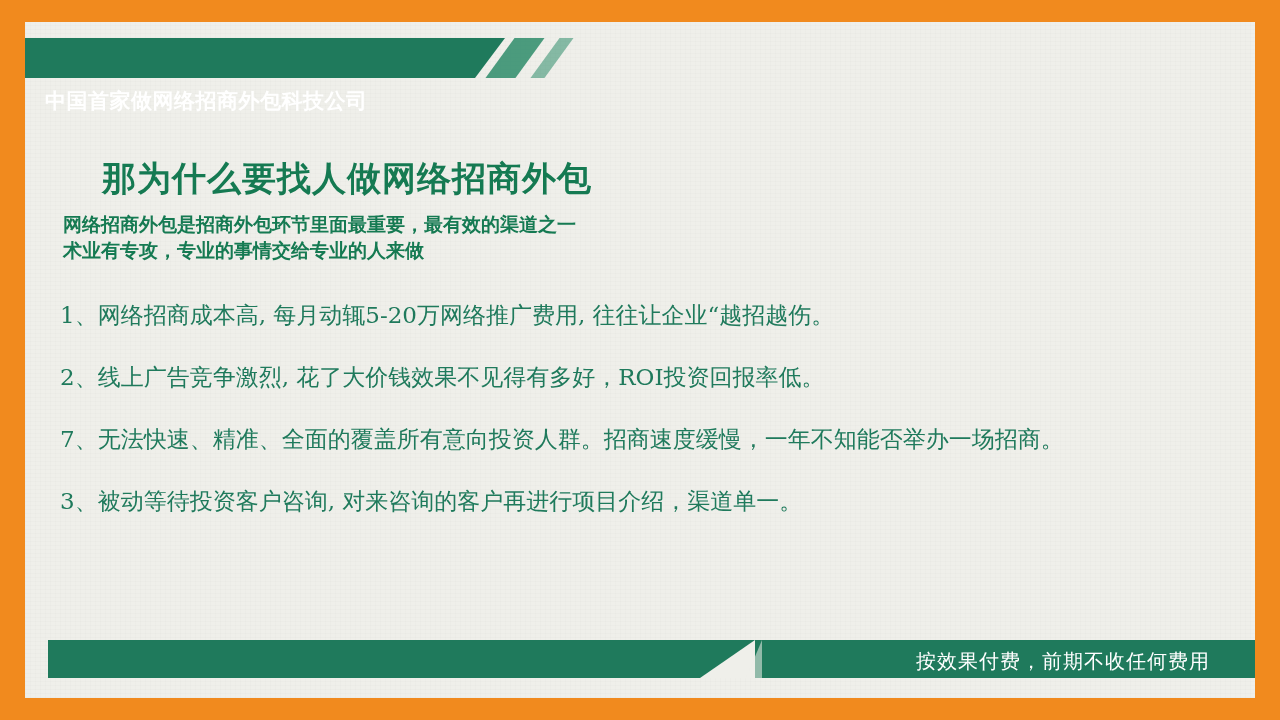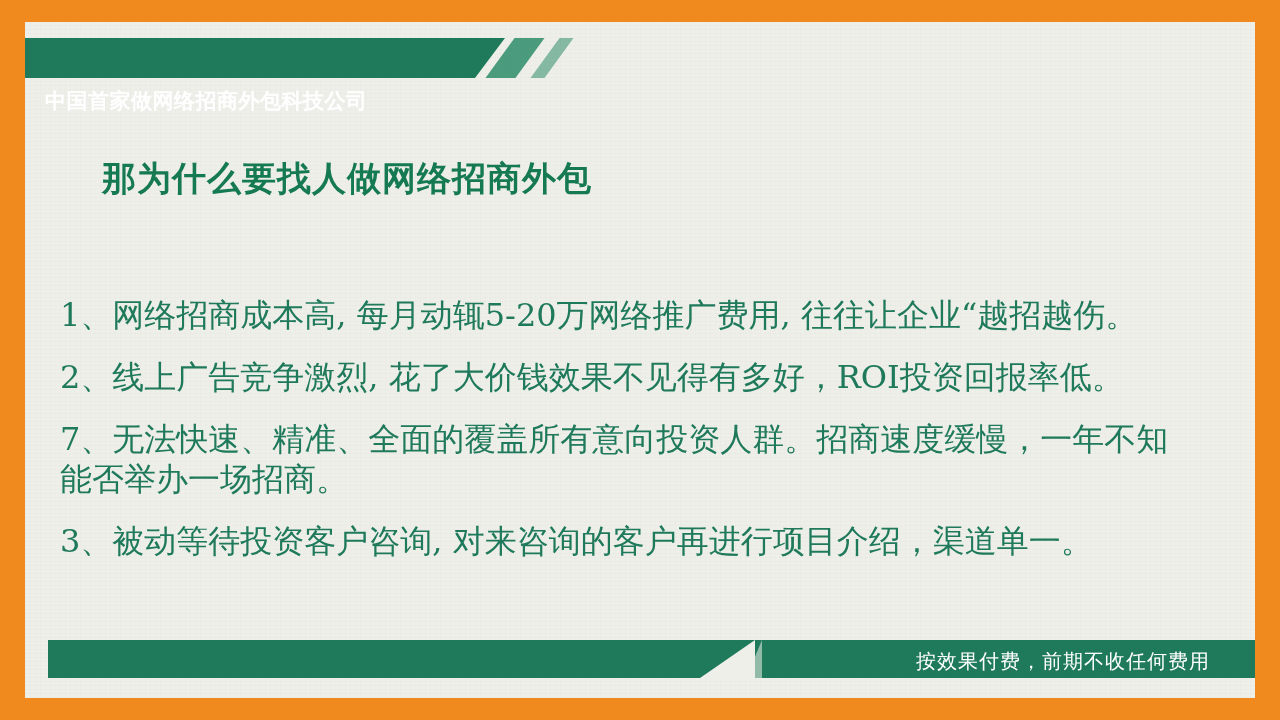--- a/index.html
+++ b/index.html
@@ -94,21 +94,21 @@
   .subheading div { white-space: nowrap; }
 
   
   .body-list {
     position: absolute;
     left: 60px;
     top: 295px;
     width: 1140px;
     color: #1F7A5C;
     font-family: "DejaVu Serif", "Liberation Serif", serif;
-    font-size: 32px;
+    font-size: 23px;
     line-height: 40px;
   }
   .body-item {
     margin-bottom: 22px;
   }
 
   
   .bottom-bar {
     position: absolute;
     left: 48px;
@@ -154,20 +154,24 @@
   <div class="card"></div>
 
   <div class="top-banner"></div>
   <div class="top-banner-tail"></div>
   <div class="banner-stroke stroke-a"></div>
   <div class="banner-stroke stroke-b"></div>
   <div class="top-banner-label">中国首家做网络招商外包科技公司</div>
 
   <div class="heading">那为什么要找人做网络招商外包</div>
 
+  <div class="subheading">
+    <div>网络招商外包是招商外包环节里面最重要，最有效的渠道之一</div>
+    <div>术业有专攻，专业的事情交给专业的人来做</div>
+  </div>
 
   <div class="body-list">
     <div class="body-item">1、网络招商成本高, 每月动辄5-20万网络推广费用, 往往让企业“越招越伤。</div>
     <div class="body-item">2、线上广告竞争激烈, 花了大价钱效果不见得有多好，ROI投资回报率低。</div>
     <div class="body-item">7、无法快速、精准、全面的覆盖所有意向投资人群。招商速度缓慢，一年不知能否举办一场招商。</div>
     <div class="body-item">3、被动等待投资客户咨询, 对来咨询的客户再进行项目介绍，渠道单一。</div>
   </div>
 
   <div class="bottom-bar"></div>
   <div class="bottom-notch"></div>

